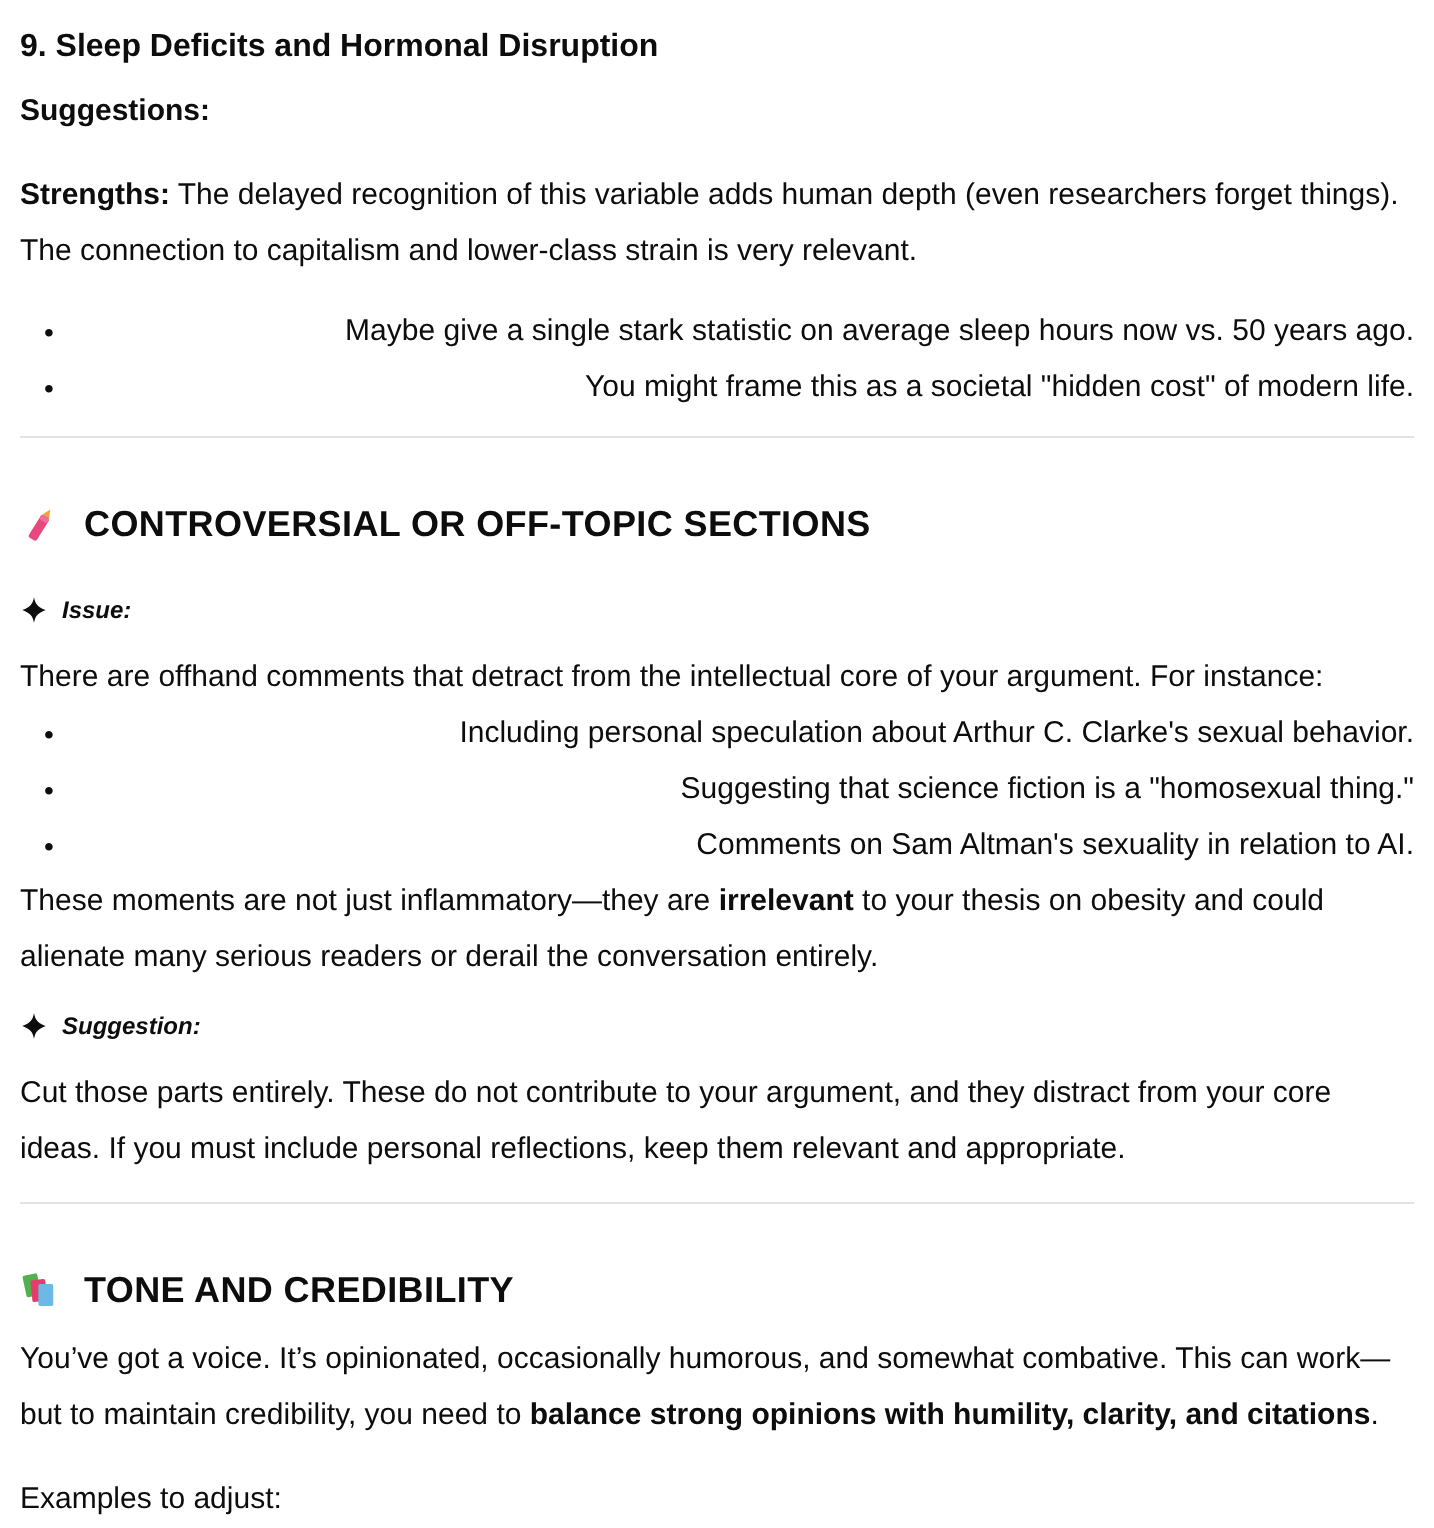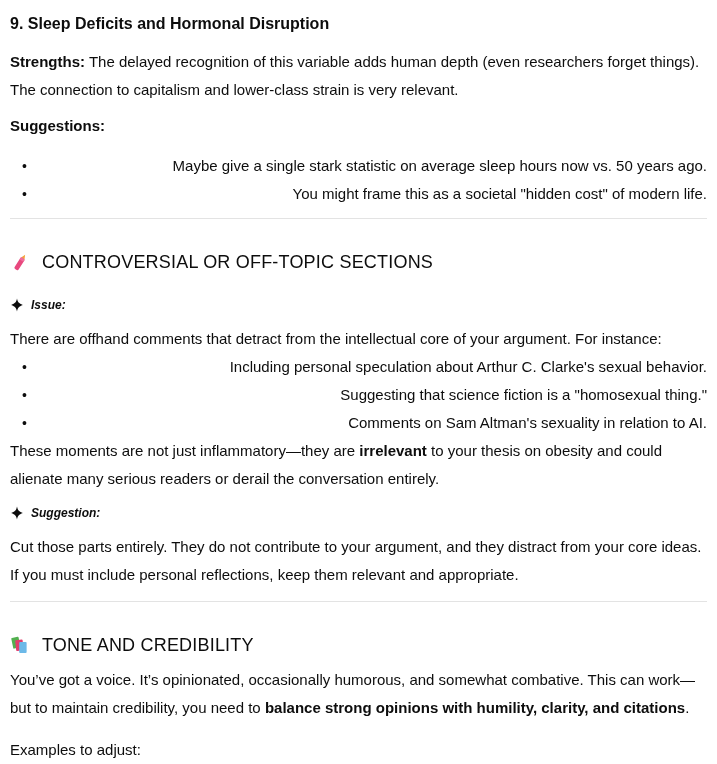--- a/index.html
+++ b/index.html
@@ -36,44 +36,44 @@
   }
 
   hr.divider {
     border: none; border-top: 1px solid #e3e3e3;
     margin: 10px 0 0 0;
   }
   hr.divider2 { margin-top: 12px; }
 
   h2.section-heading {
     display: flex; align-items: center; gap: 11px;
-    font-size: 18px; font-weight: 400; line-height: 26px;
+    font-size: 18px; font-weight: 700; line-height: 26px;
     margin: 30px 0 0 0; letter-spacing: 0.2px;
   }
   h2.section-heading .emoji-icon { display: inline-flex; flex: 0 0 auto; }
 
   h3.star-heading {
     display: flex; align-items: center; gap: 7px;
     font-size: 12px; font-weight: 700; line-height: 24px;
     margin: 18px 0 0 0;
     font-style: italic;
   }
   h3.star-heading.suggestion { margin-top: 8px; }
   .star-icon-wrap { display: inline-flex; flex: 0 0 auto; }
 </style>
 </head>
 <body>
 
 <div class="msg">
 
   <h4 class="sub-heading">9. Sleep Deficits and Hormonal Disruption</h4>
 
+  <p class="body-text tight"><strong>Suggestions:</strong></p>
+
   <p class="body-text"><strong>Strengths:</strong><span> The delayed recognition of this variable adds human depth (even researchers forget things). The connection to capitalism and lower-class strain is very relevant.</span></p>
-
-  <p class="body-text tight"><strong>Suggestions:</strong></p>
 
   <ul class="bullet-list">
     <li>Maybe give a single stark statistic on average sleep hours now vs. 50 years ago.</li>
     <li>You might frame this as a societal "hidden cost" of modern life.</li>
   </ul>
 
   <hr class="divider">
 
   <h2 class="section-heading">
     <span class="emoji-icon">
@@ -109,21 +109,21 @@
 
   <h3 class="star-heading suggestion">
     <span class="star-icon-wrap">
       <svg width="14" height="14" viewBox="0 0 24 24" aria-hidden="true">
         <path d="M12 1 C13.2 7 15 9.2 22 12 C15 14.8 13.2 17 12 23 C10.8 17 9 14.8 2 12 C9 9.2 10.8 7 12 1 Z" fill="#0d0d0d"></path>
       </svg>
     </span>
     <span>Suggestion:</span>
   </h3>
 
-  <p class="body-text tight">Cut those parts entirely. They do not contribute to your argument, and they distract from your core ideas. If you must include personal reflections, keep them relevant and appropriate.</p>
+  <p class="body-text tight">Cut those parts entirely. These do not contribute to your argument, and they distract from your core ideas. If you must include personal reflections, keep them relevant and appropriate.</p>
 
   <hr class="divider divider2">
 
   <h2 class="section-heading">
     <span class="emoji-icon">
       <svg width="21" height="21" viewBox="0 0 24 24" aria-hidden="true">
         <rect x="2.5" y="2.5" width="8.5" height="12.5" rx="1" transform="rotate(-12 6.75 8.75)" fill="#52b04f"></rect>
         <rect x="6.5" y="5.5" width="8.5" height="12.5" rx="1" transform="rotate(-6 10.75 11.75)" fill="#e23d6d"></rect>
         <rect x="10.5" y="8" width="8.5" height="12.5" rx="1" fill="#6cb9e8"></rect>
       </svg>

